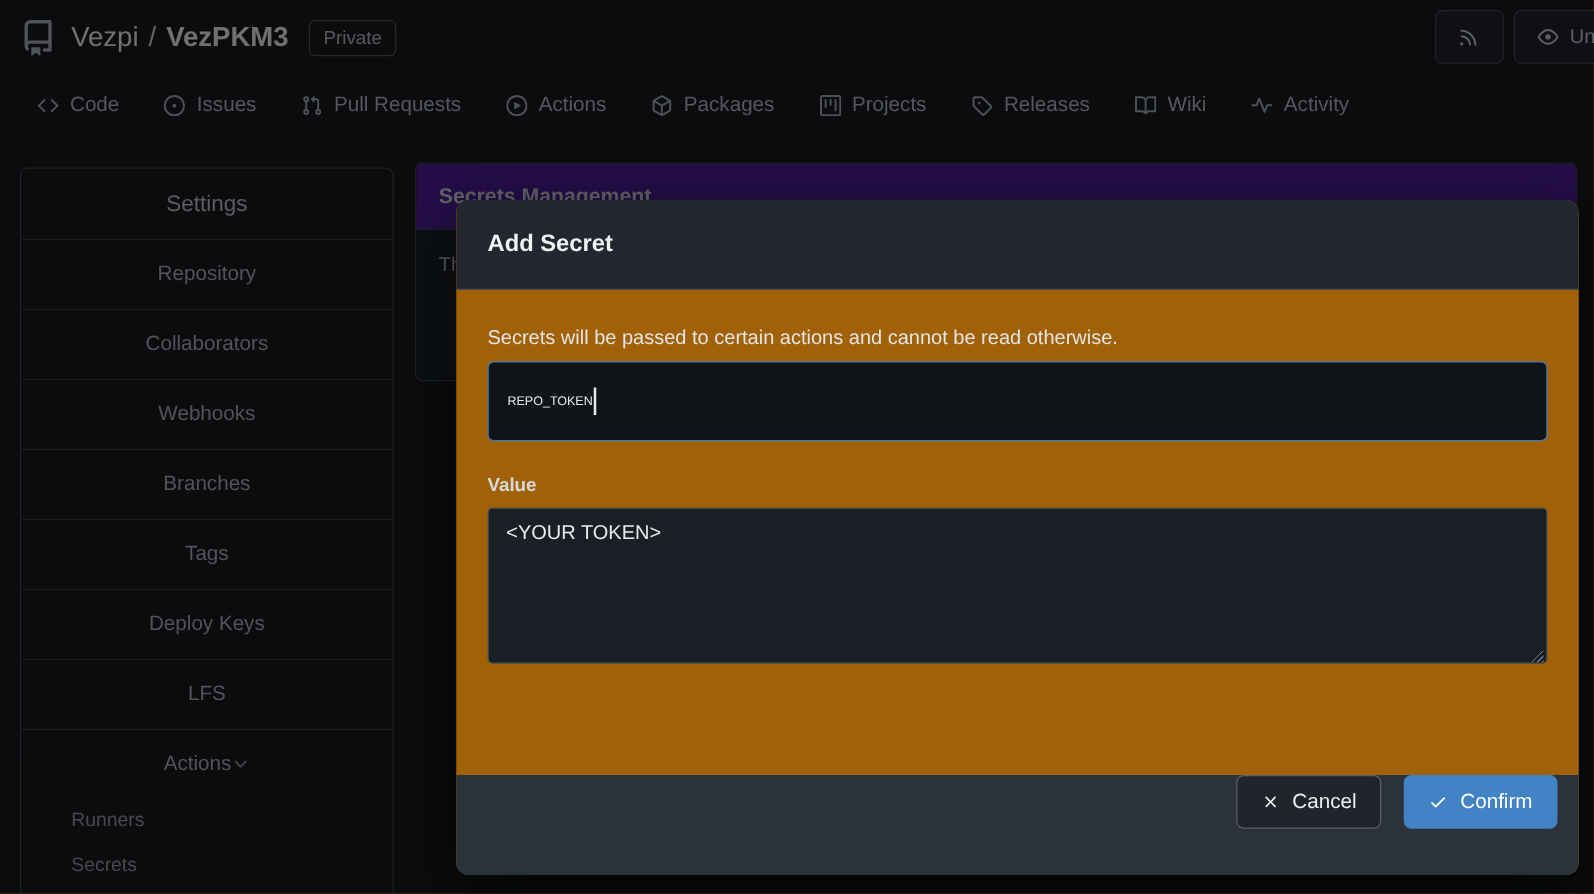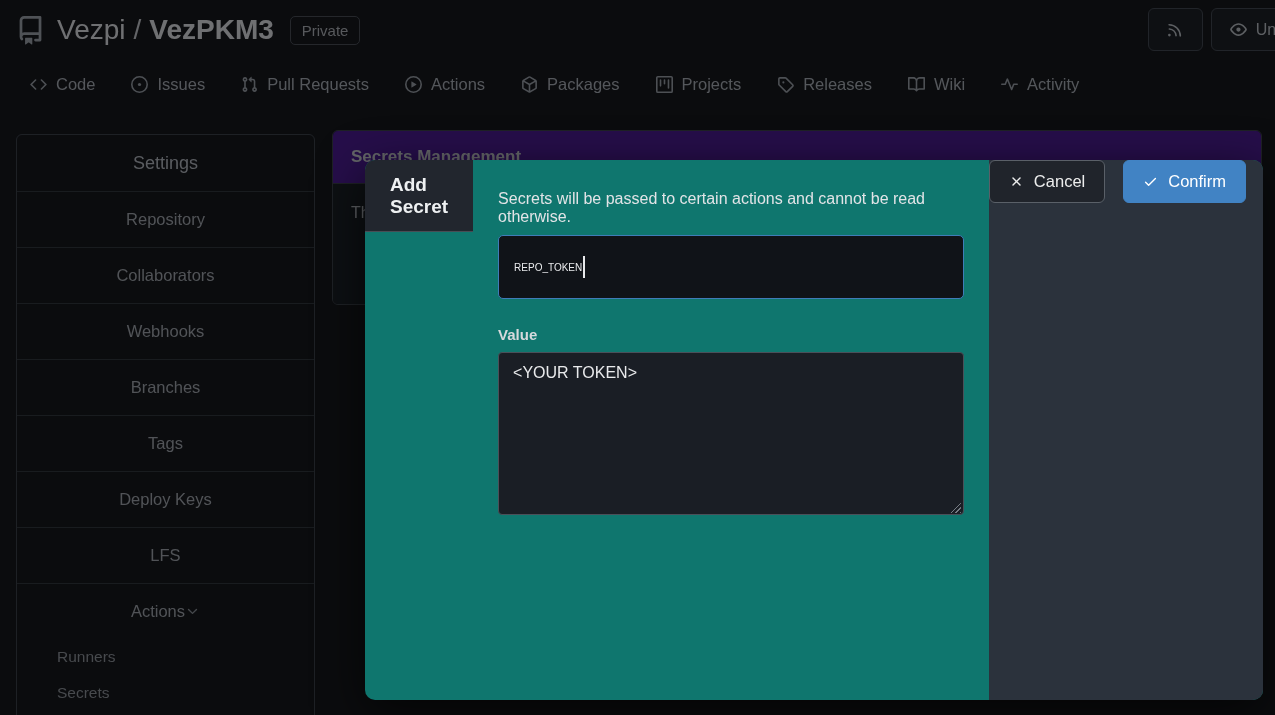--- a/index.html
+++ b/index.html
@@ -13,21 +13,21 @@
   svg { display:block; }
 
   
   .page { position:absolute; inset:0; }
 
   .topbar {
     height:60px; display:flex; align-items:center;
     padding-left:16px; position:relative;
   }
   .repo-icon { color:#9ea4ac; margin-right:12px; }
-  .repo-title { font-size:28px; color:#dfe1e5; display:flex; align-items:center; gap:8px; }
+  .repo-title { font-size:22px; color:#dfe1e5; display:flex; align-items:center; gap:8px; }
   .repo-title .owner { font-weight:400; }
   .repo-title .sep { color:#c6c9ce; }
   .repo-title .name { font-weight:700; }
   .badge-private {
     margin-left:16px; font-size:15px; color:#aeb2b8;
     border:1px solid #4a4f57; border-radius:5px; padding:5px 11px;
   }
   .topbar-right { position:absolute; right:-62px; top:8px; display:flex; gap:8px; }
   .top-btn {
     display:flex; align-items:center; gap:9px;
@@ -73,42 +73,42 @@
     height:120px; background:#1b2026; padding:20px 18px;
     font-size:16px; color:#b9bec5;
   }
 
   
   .overlay { position:absolute; inset:0; background:rgba(0,0,0,0.5); }
 
   
   .modal {
     position:absolute; left:365px; top:160px; width:898px; height:540px;
-    background:#0f766e; border-radius:10px;
+    background:#a16207; border-radius:10px;
     box-shadow:0 12px 48px rgba(0,0,0,0.65);
-    display:flex; flex-direction:row; overflow:hidden;
+    display:flex; flex-direction:column; overflow:hidden;
   }
   .modal-header {
     height:72px; flex:0 0 72px; display:flex; align-items:center;
     padding:0 25px; background:#22262e; border-bottom:1px solid #474d55;
     font-size:19px; font-weight:600; color:#eef0f2;
   }
   .modal-body { flex:1; padding:0 25px; }
   .modal-desc { margin-top:30px; font-size:16px; color:#e2e4e7; }
   .field-label { margin-top:27px; font-size:15px; font-weight:600; color:#d6d9dc; }
   .fake-input {
     margin-top:9px; height:64px; width:100%;
     background:#101318; border:1.5px solid #3f7cb8; border-radius:5px;
     display:flex; align-items:center; padding:0 15px;
     font-size:10px; color:#e9eaec; cursor:text;
   }
   .caret { display:inline-block; width:1.5px; height:22px; background:#e8e9eb; margin-left:1px; }
   .value-wrap { position:relative; margin-top:9px; }
   .value-wrap textarea {
-    width:100%; height:163px; resize:none;
+    width:100%; height:125px; resize:none;
     background:#1a1e25; border:1px solid #4a5059; border-radius:4px;
     padding:11px 14px; font-family:"Liberation Sans", sans-serif;
     font-size:16px; color:#e9eaec; outline:none;
   }
   .resize-handle {
     position:absolute; right:3px; bottom:6px; width:13px; height:13px;
     background:repeating-linear-gradient(135deg, transparent 0 2px, #767c84 2px 3px);
     clip-path:polygon(100% 0, 100% 100%, 0 100%);
   }
   .modal-footer {

